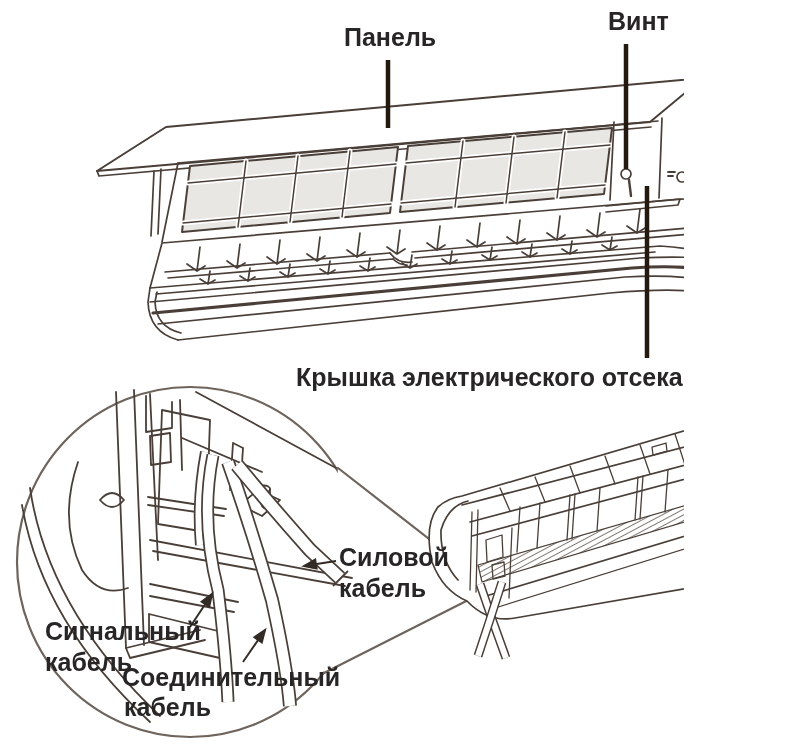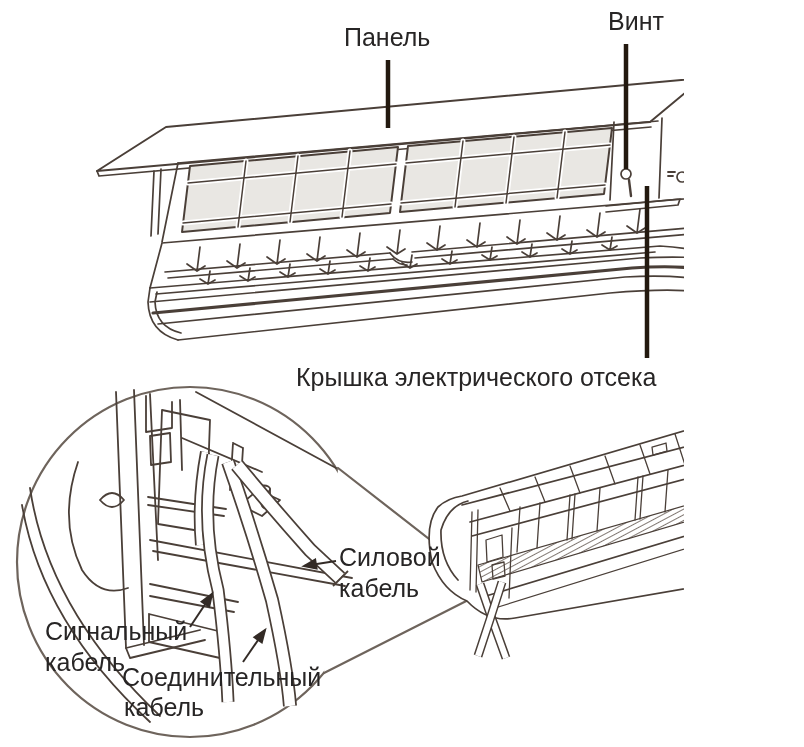--- a/index.html
+++ b/index.html
@@ -1,17 +1,17 @@
 <!DOCTYPE html>
 <html><head>
 <meta charset="utf-8">
 <style>
   html,body{margin:0;padding:0;background:#ffffff;}
   .stage{position:relative;width:684px;height:747px;background:#ffffff;overflow:hidden;
-         font-family:"Liberation Sans",sans-serif;}
+         font-family:"Liberation Sans",sans-serif;font-weight:bold;}
   svg{display:block}
   text{font-family:"Liberation Sans",sans-serif;fill:#272525;}
   .lbl{font-size:25px;}
 </style>
 </head>
 <body>
 
 <div class="stage">
 <svg width="804" height="747" viewBox="0 0 804 747">
   <defs>

